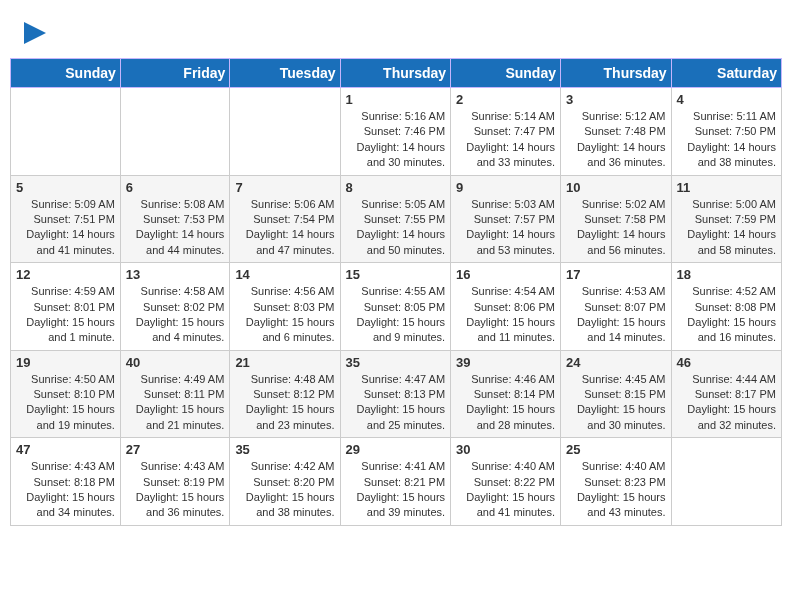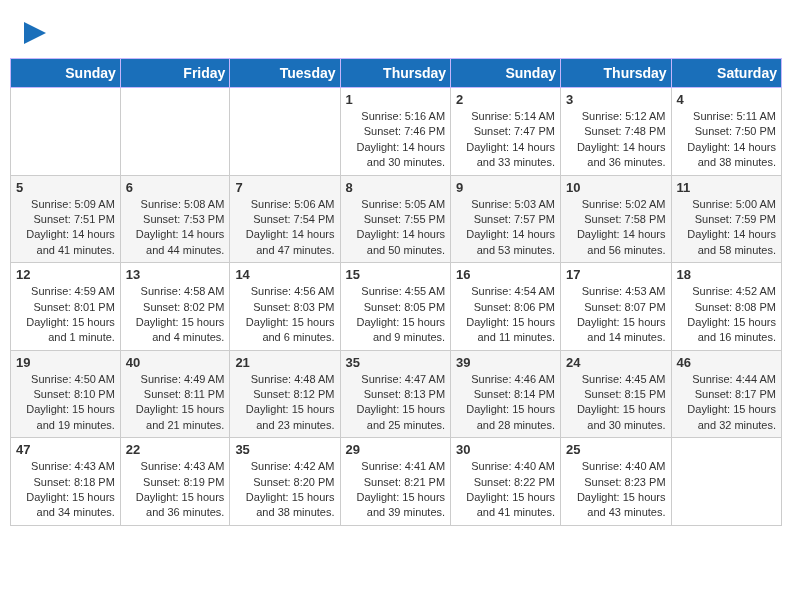--- a/index.html
+++ b/index.html
@@ -227,21 +227,21 @@
           <span class="day-num">46</span>
           <div class="cell-content">Sunrise: 4:44 AM<br>Sunset: 8:17 PM<br>Daylight: 15 hours and 32 minutes.</div>
         </td>
       </tr>
       <tr>
         <td>
           <span class="day-num">47</span>
           <div class="cell-content">Sunrise: 4:43 AM<br>Sunset: 8:18 PM<br>Daylight: 15 hours and 34 minutes.</div>
         </td>
         <td>
-          <span class="day-num">22</span>
+          <span class="day-num">27</span>
           <div class="cell-content">Sunrise: 4:43 AM<br>Sunset: 8:19 PM<br>Daylight: 15 hours and 36 minutes.</div>
         </td>
         <td>
           <span class="day-num">35</span>
           <div class="cell-content">Sunrise: 4:42 AM<br>Sunset: 8:20 PM<br>Daylight: 15 hours and 38 minutes.</div>
         </td>
         <td>
           <span class="day-num">29</span>
           <div class="cell-content">Sunrise: 4:41 AM<br>Sunset: 8:21 PM<br>Daylight: 15 hours and 39 minutes.</div>
         </td>

